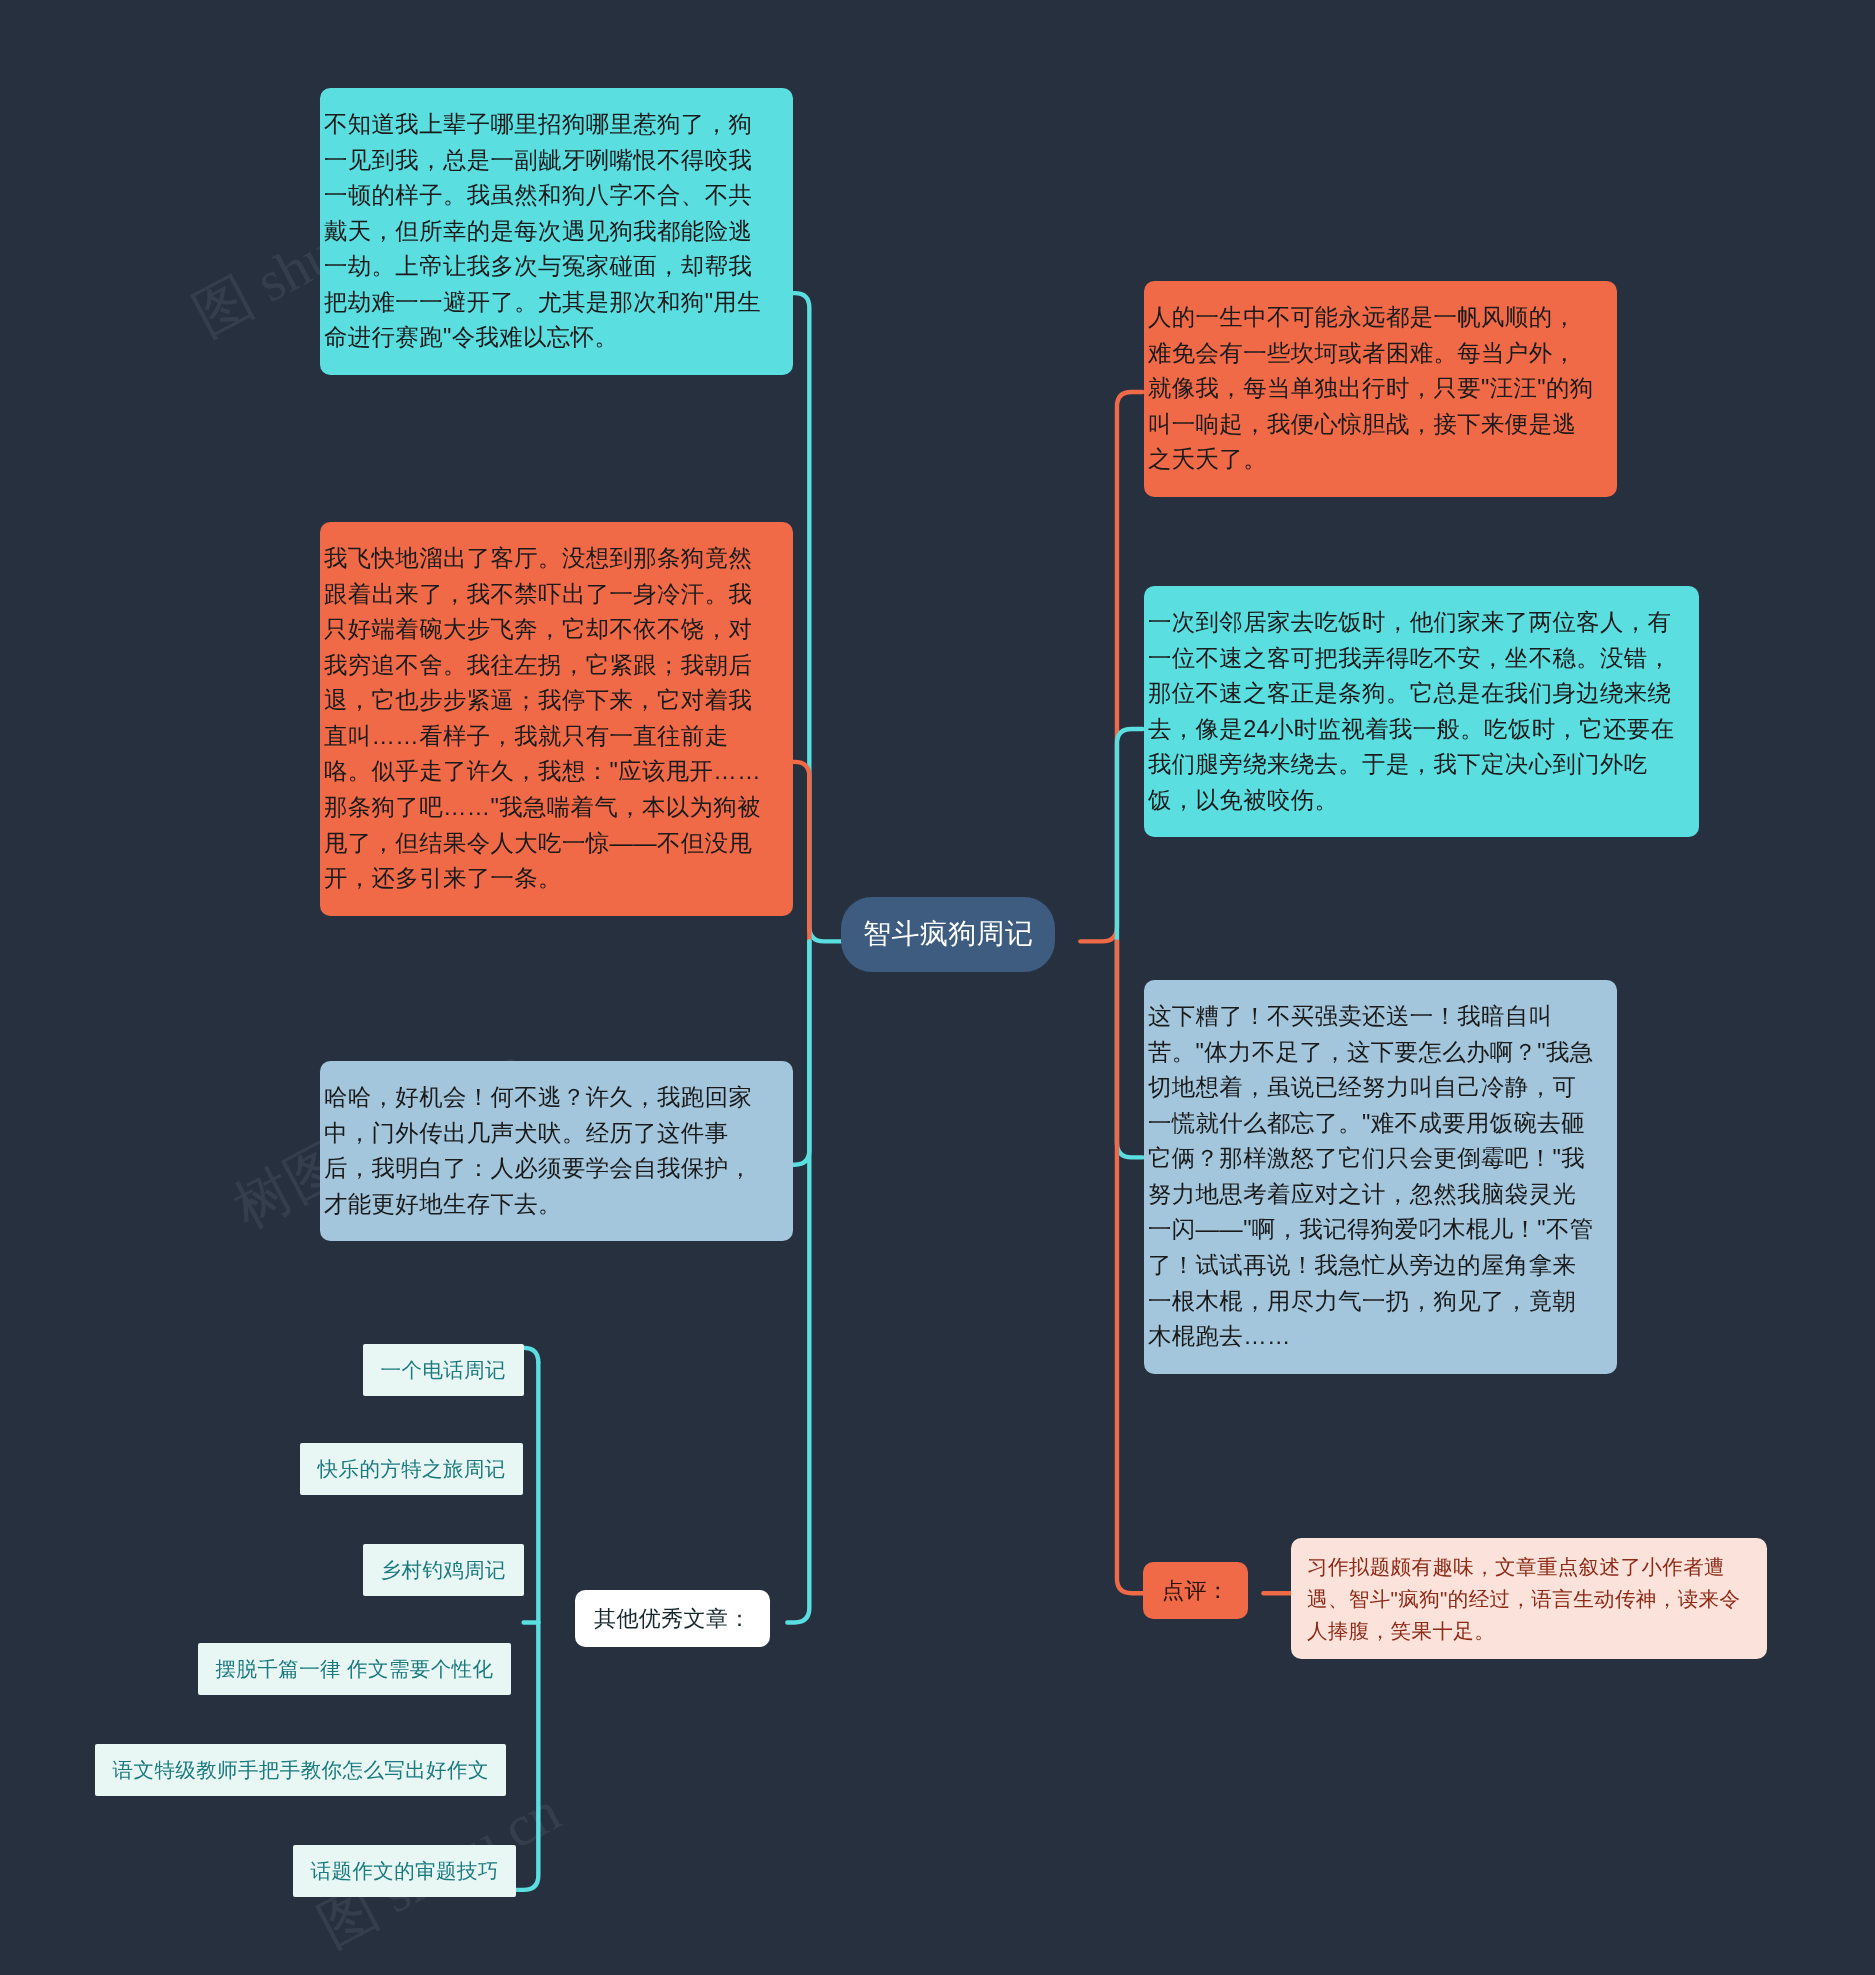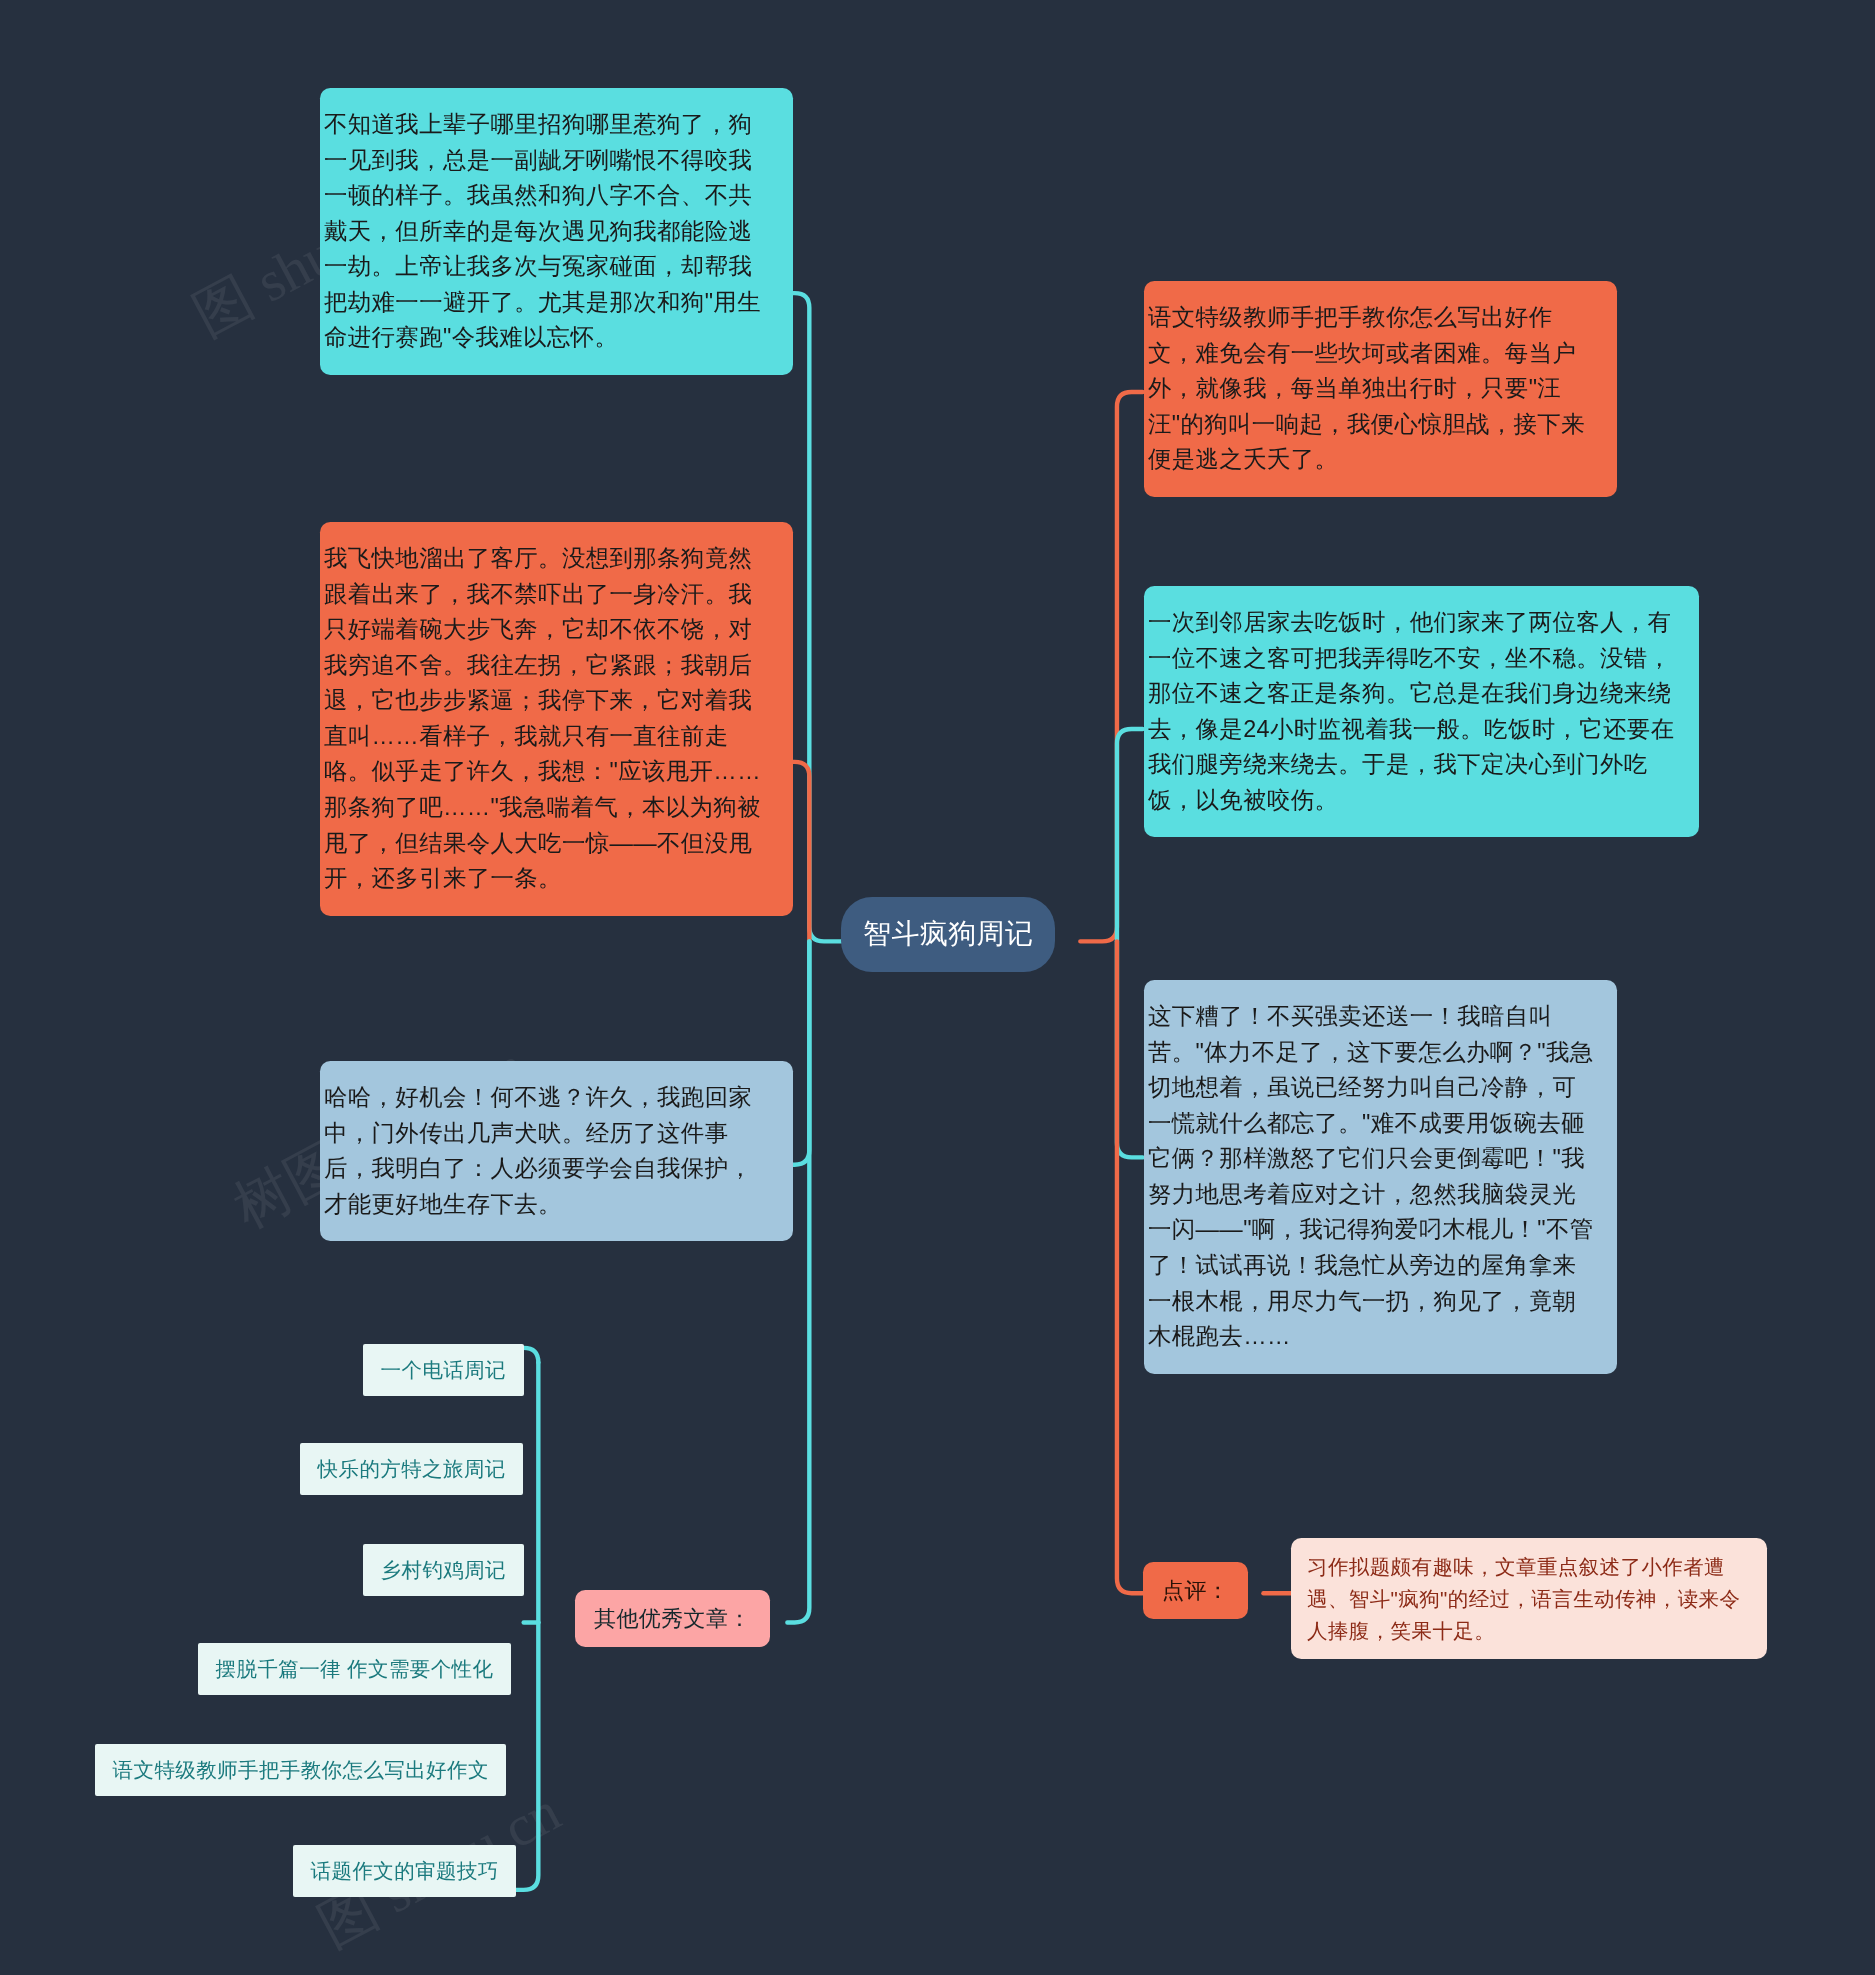--- a/index.html
+++ b/index.html
@@ -44,21 +44,21 @@
     background: #3E5C80;
     color: #ffffff;
     font-size: 28px;
     padding: 16px 22px;
     border-radius: 10.3px;
     white-space: nowrap;
     text-align: center;
   }
   
   .chip {
-    background: #fca5a5;
+    background: #ffffff;
     color: #16282c;
     font-size: 22px;
     padding: 11.7px 19px;
     border-radius: 10.3px;
     white-space: nowrap;
   }
   .chip.orangechip {
     background: #F06A48;
     color: #2a1208;
   }
@@ -134,21 +134,21 @@
 
   <div class="node link-chip" style="left:363px;  top:1344px;">一个电话周记</div>
   <div class="node link-chip" style="left:300px;  top:1443px;">快乐的方特之旅周记</div>
   <div class="node link-chip" style="left:363px;  top:1544px;">乡村钓鸡周记</div>
   <div class="node link-chip" style="left:198px;  top:1643px;">摆脱千篇一律 作文需要个性化</div>
   <div class="node link-chip" style="left:95px;  top:1744px;">语文特级教师手把手教你怎么写出好作文</div>
   <div class="node link-chip" style="left:293px;  top:1845px;">话题作文的审题技巧</div>
 
   <div class="node root" style="left:841px; top:897px;border-radius:31px;">智斗疯狗周记</div>
 
-  <div class="node para orange" style="left:1144px; top:281px; width:473px;">语文特级教师手把手教你怎么写出好作文，难免会有一些坎坷或者困难。每当户外，就像我，每当单独出行时，只要"汪汪"的狗叫一响起，我便心惊胆战，接下来便是逃之夭夭了。</div>
+  <div class="node para orange" style="left:1144px; top:281px; width:473px;">人的一生中不可能永远都是一帆风顺的，难免会有一些坎坷或者困难。每当户外，就像我，每当单独出行时，只要"汪汪"的狗叫一响起，我便心惊胆战，接下来便是逃之夭夭了。</div>
 
   <div class="node para cyan" style="left:1144px; top:586px; width:555px;">一次到邻居家去吃饭时，他们家来了两位客人，有一位不速之客可把我弄得吃不安，坐不稳。没错，那位不速之客正是条狗。它总是在我们身边绕来绕去，像是24小时监视着我一般。吃饭时，它还要在我们腿旁绕来绕去。于是，我下定决心到门外吃饭，以免被咬伤。</div>
 
   <div class="node para steel" style="left:1144px; top:980px; width:473px;">这下糟了！不买强卖还送一！我暗自叫苦。"体力不足了，这下要怎么办啊？"我急切地想着，虽说已经努力叫自己冷静，可一慌就什么都忘了。"难不成要用饭碗去砸它俩？那样激怒了它们只会更倒霉吧！"我努力地思考着应对之计，忽然我脑袋灵光一闪——"啊，我记得狗爱叼木棍儿！"不管了！试试再说！我急忙从旁边的屋角拿来一根木棍，用尽力气一扔，狗见了，竟朝木棍跑去……</div>
 
   <div class="node chip orangechip" style="left:1143px; top:1562px;">点评：</div>
 
   <div class="node comment" style="left:1291px; top:1538px; width:476px;">习作拟题颇有趣味，文章重点叙述了小作者遭遇、智斗"疯狗"的经过，语言生动传神，读来令人捧腹，笑果十足。</div>
 
 </div>

